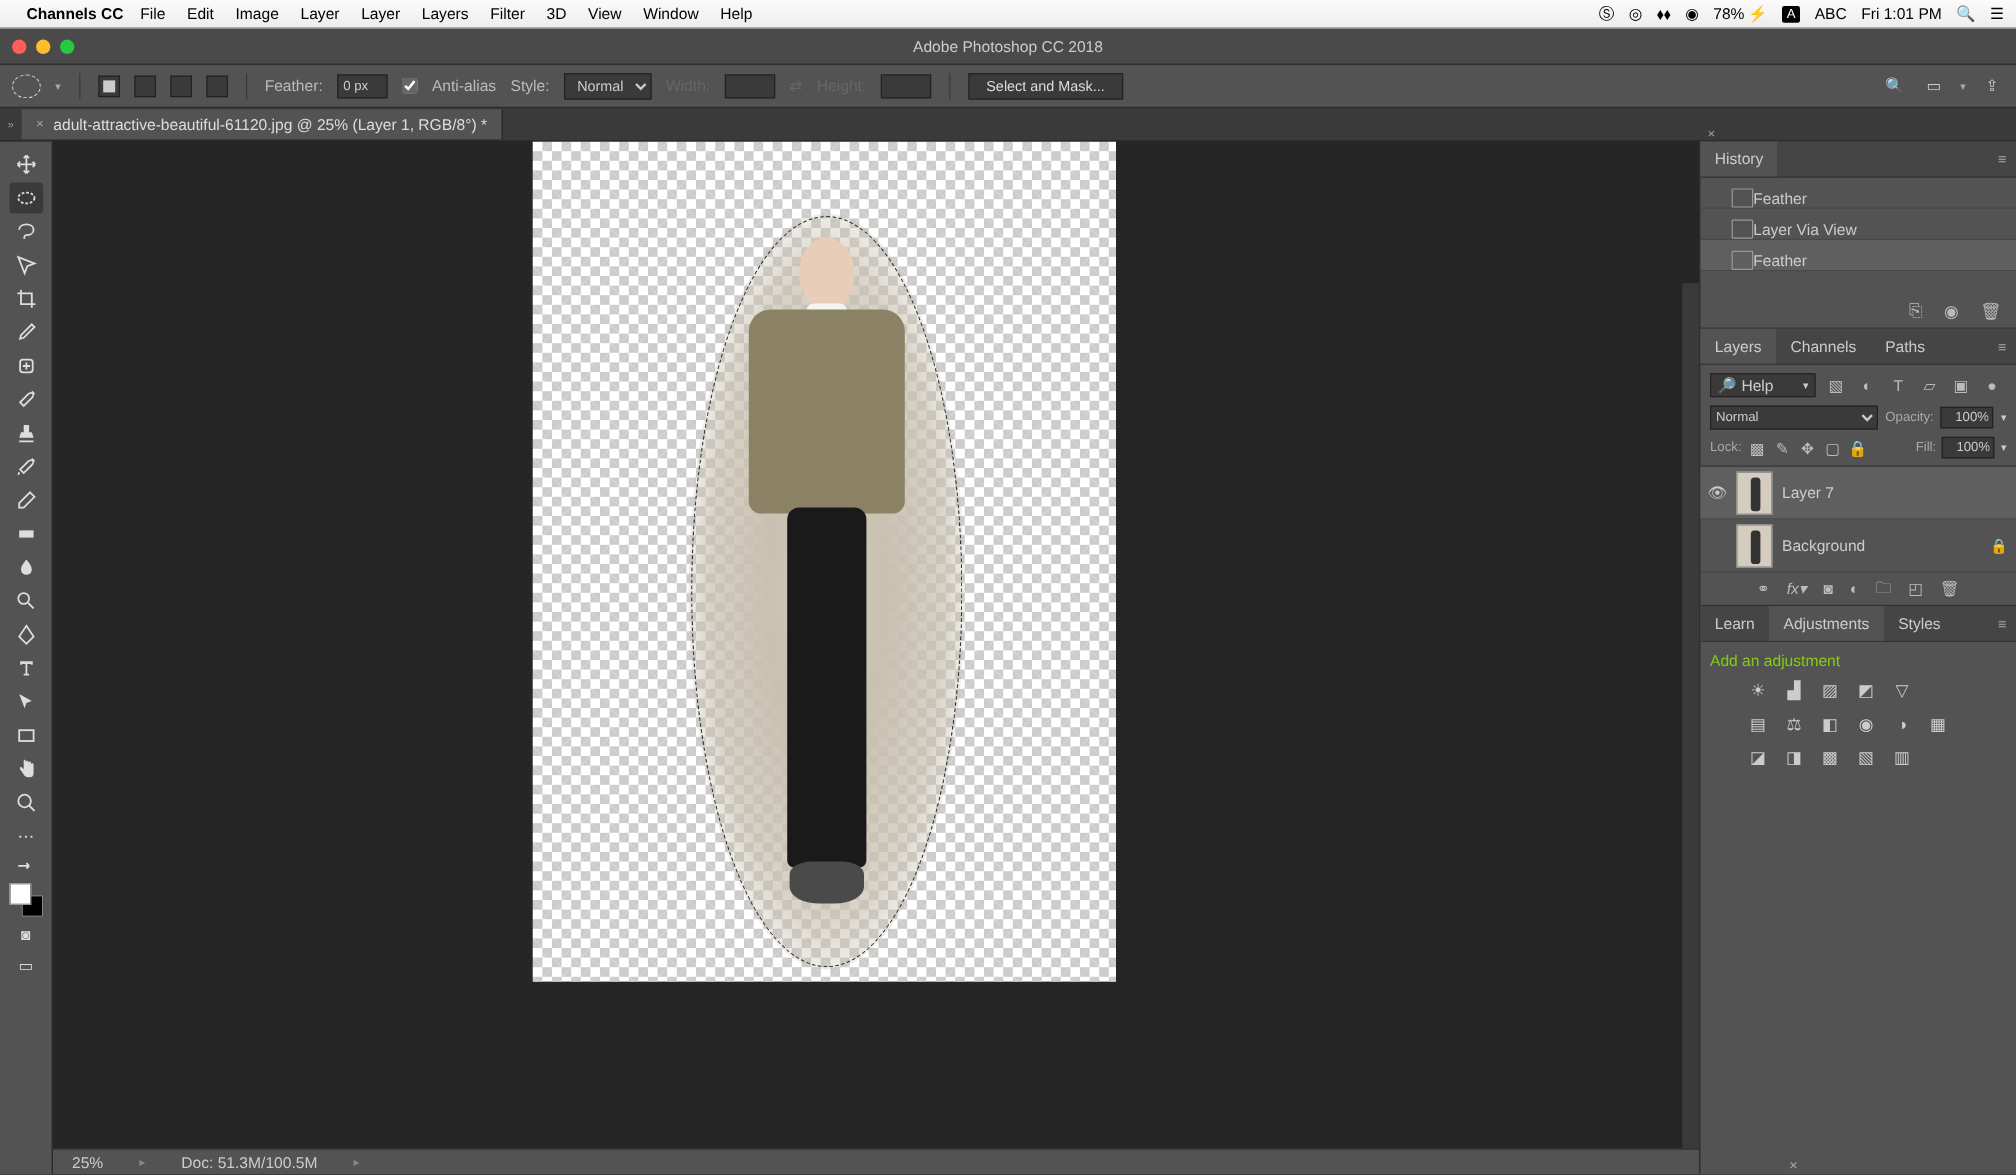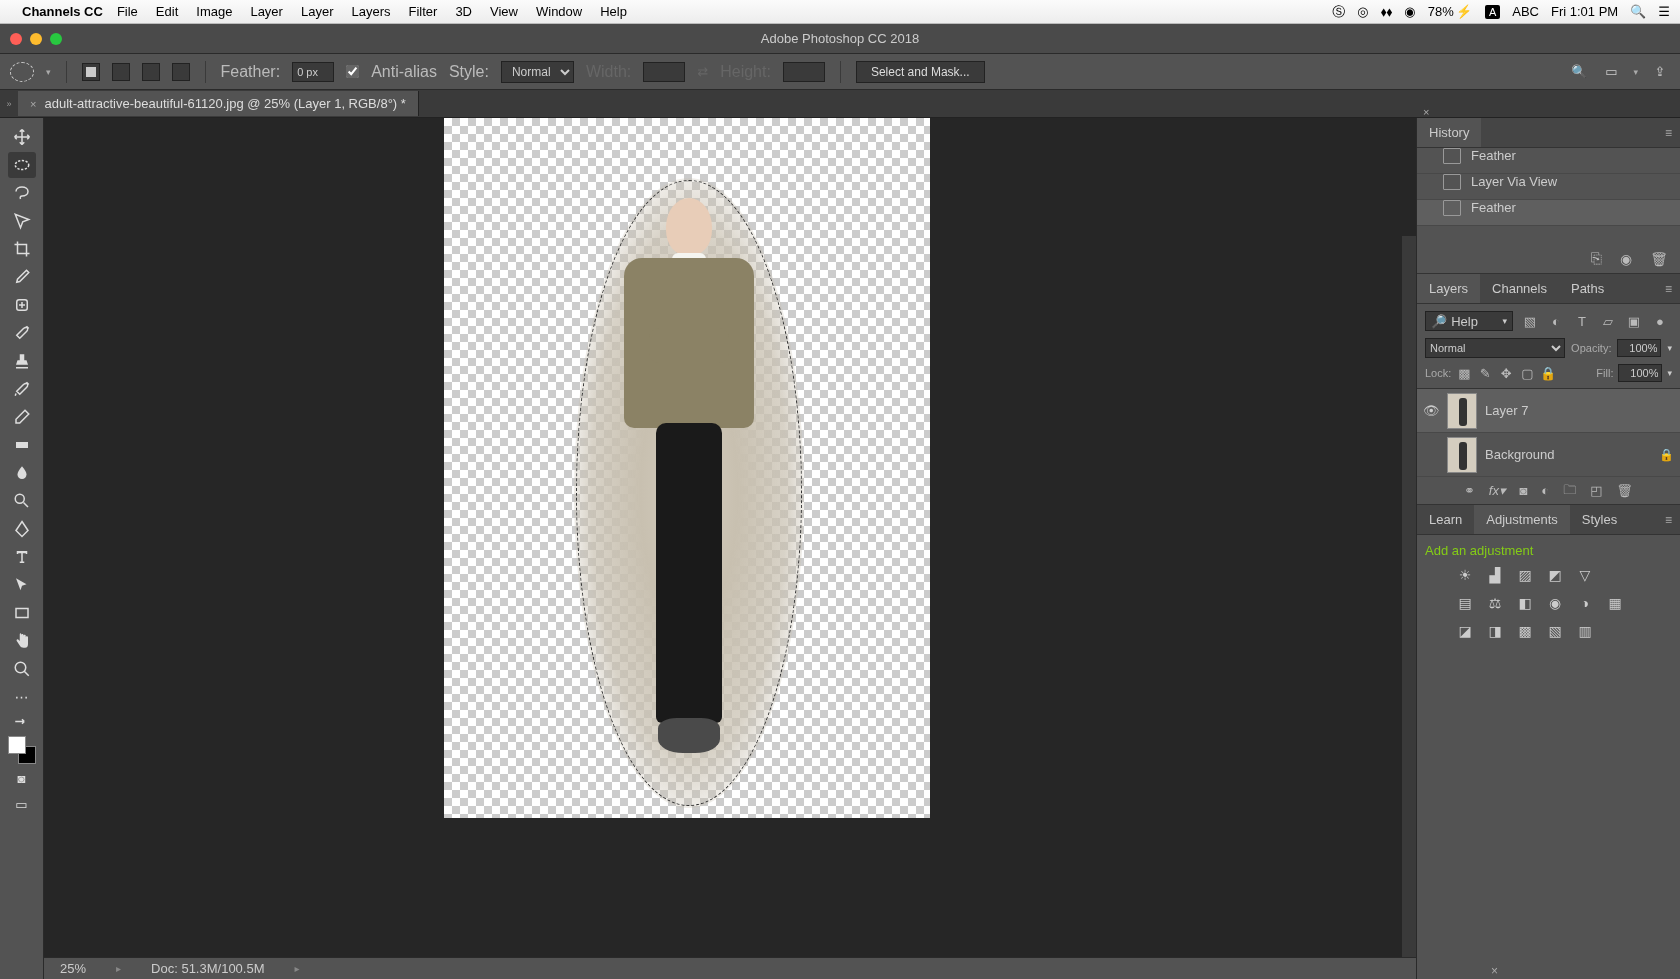--- a/index.html
+++ b/index.html
@@ -14,21 +14,21 @@
 .traffic{display:flex;gap:8px;padding-left:10px}
 .tl{width:12px;height:12px;border-radius:50%}
 .tl.r{background:#ff5f57}.tl.y{background:#febc2e}.tl.g{background:#28c840}
 .titlebar .title{position:absolute;left:50%;transform:translateX(-50%);color:#ccc;font-size:13px}
 .optbar{height:36px;background:#535353;display:flex;align-items:center;padding:0 10px;color:#ccc;gap:12px;border-bottom:1px solid #2a2a2a}
 .optbar .tool-ic{width:24px;height:20px;border:1px dashed #ccc;border-radius:50%/50%;display:inline-block}
 .optbar .drop-arrow{font-size:9px;color:#aaa}
 .optbar .sep{width:1px;height:22px;background:#3a3a3a;margin:0 3px}
 .optbar .sq{width:18px;height:18px;background:#3a3a3a;border:1px solid #222;display:inline-block}
 .optbar .sq.filled::after{content:"";display:block;width:10px;height:10px;background:#ccc;margin:3px}
-.optbar label{color:#bbb;font-size:16px}
+.optbar label{color:#bbb;font-size:13px}
 .optbar input[type=text]{width:42px;height:20px;background:#3a3a3a;border:1px solid #222;color:#ccc;padding:0 4px;font-size:11px}
 .optbar input[type=checkbox]{accent-color:#666}
 .optbar select{background:#3a3a3a;color:#ccc;border:1px solid #222;height:22px;font-size:12px;padding:0 6px}
 .optbar .disabled{color:#666}
 .optbar .btn{background:#3a3a3a;border:1px solid #222;color:#ddd;padding:3px 14px;font-size:12px;cursor:pointer}
 .optbar .spacer{flex:1}
 .optbar .ricon{width:20px;height:18px;color:#ccc;display:flex;align-items:center;justify-content:center}
 .tabbar{height:28px;background:#3a3a3a;display:flex;align-items:center;border-bottom:1px solid #222}
 .tabbar .expand{width:18px;height:100%;display:flex;align-items:center;justify-content:center;color:#999;font-size:9px}
 .tabbar .doctab{background:#535353;color:#ddd;padding:5px 12px;font-size:12px;border-right:1px solid #222;display:flex;align-items:center;gap:8px}
@@ -56,21 +56,21 @@
 .canvas .marquee{position:absolute;left:132px;top:62px;width:226px;height:626px;border:1px dashed #333;border-radius:50%/50%}
 .statusbar{position:absolute;bottom:0;left:0;right:0;height:22px;background:#535353;color:#ccc;display:flex;align-items:center;padding:0 16px;gap:30px;font-size:11px;border-top:1px solid #2a2a2a}
 .statusbar .chev{color:#888;font-size:10px}
 .panels{width:264px;background:#535353;border-left:1px solid #2a2a2a;display:flex;flex-direction:column;color:#ccc;font-size:11px;position:relative}
 .panels .close-tab{position:absolute;top:-12px;left:6px;color:#aaa;font-size:11px}
 .panel-head{height:30px;background:#454545;display:flex;align-items:center;border-bottom:1px solid #333}
 .panel-head .tab{padding:0 12px;height:100%;display:flex;align-items:center;cursor:pointer}
 .panel-head .tab.active{background:#535353;font-weight:500}
 .panel-head .menu{margin-left:auto;padding:0 8px;color:#aaa;font-size:12px}
 .history-list{height:96px;overflow:hidden}
-.history-list .hrow{height:26px;display:flex;align-items:flex-start;padding-left:26px;gap:10px;border-bottom:1px solid #484848}
+.history-list .hrow{height:26px;display:flex;align-items:flex-end;padding-left:26px;border-bottom:1px solid #484848}
 .history-list .hrow.sel{background:#5f5f5f}
 .history-list .hrow .hic{width:18px;height:16px;border:1px solid #999;border-radius:1px;flex-shrink:0}
 .history-list .hrow .hic.ellipse{border-radius:50%;border-style:dashed}
 .history-foot{height:30px;display:flex;align-items:center;justify-content:flex-end;gap:18px;padding-right:12px;border-bottom:1px solid #333}
 .history-foot span{color:#bbb;font-size:14px}
 .layer-controls{padding:6px 8px;display:flex;flex-direction:column;gap:6px;border-bottom:1px solid #333}
 .layer-controls .row{display:flex;align-items:center;gap:6px}
 .layer-controls select{background:#3a3a3a;color:#ccc;border:1px solid #222;height:20px;font-size:11px;flex:1}
 .layer-controls .kind{height:22px;display:flex;align-items:center;gap:8px}
 .layer-controls .kind .kbtn{width:88px;height:20px;background:#3a3a3a;border:1px solid #222;display:flex;align-items:center;padding:0 5px;gap:4px}

